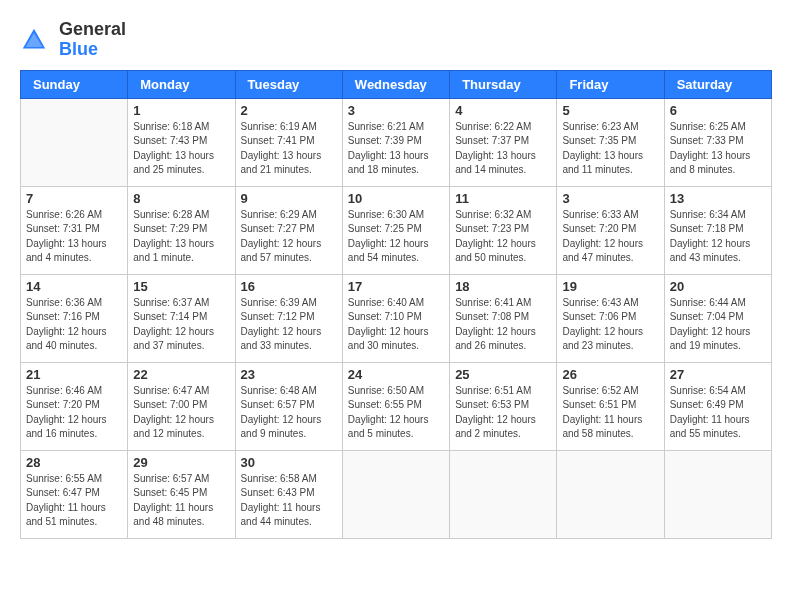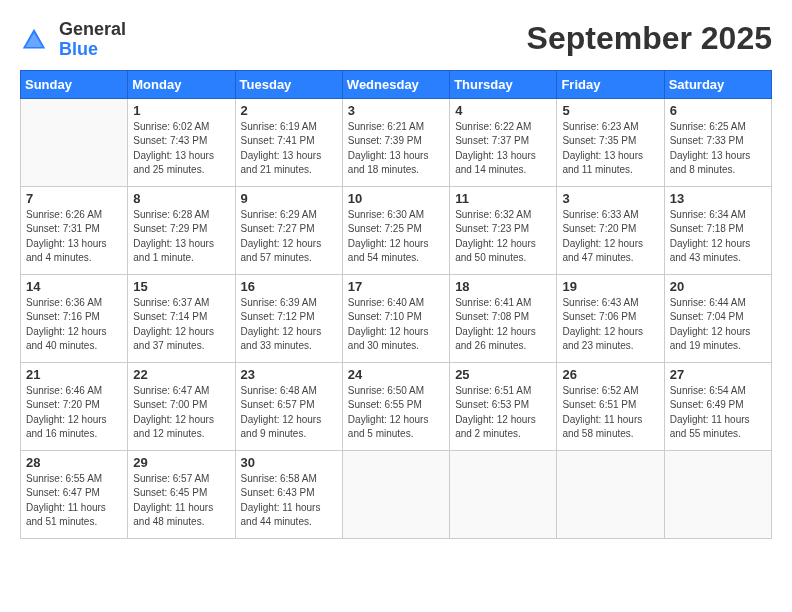--- a/index.html
+++ b/index.html
@@ -47,21 +47,21 @@
     .calendar {
       width: 100%;
       border-collapse: collapse;
       border: 1px solid #ccc;
     }
     .calendar th {
       background: #2a7fff;
       color: #fff;
       font-size: 13px;
       font-weight: bold;
-      padding: 6px 4px;
+      padding: 6px 12px;
       text-align: left;
       border: 1px solid #2060cc;
     }
     .calendar td {
       border: 1px solid #ccc;
       vertical-align: top;
       padding: 4px 5px;
       width: calc(100% / 7);
       min-height: 80px;
       height: 88px;
@@ -93,42 +93,41 @@
     <svg class="logo-icon" viewBox="0 0 40 40">
       <polygon points="20,4 36,32 4,32" fill="#2a7fff"></polygon>
       <polygon points="20,10 32,30 8,30" fill="#fff" opacity="0.3"></polygon>
     </svg>
     <div class="logo-text">
       <span class="general">General</span><br>
       <span class="blue">Blue</span>
     </div>
   </div>
   <div class="title-block">
-    <div class="month-title">September 2025</div>
   </div>
 </div>
 
 <table class="calendar">
   <thead>
     <tr>
     <th>Sunday</th>
         <th>Monday</th>
         <th>Tuesday</th>
         <th>Wednesday</th>
         <th>Thursday</th>
         <th>Friday</th>
         <th>Saturday</th>
       </tr>
   </thead>
   <tbody id="calendar-body">
   <tr>
         <td class="empty"></td>
         <td>
           <span class="day-num">1</span>
-          <div class="day-info" style="white-space: pre-line;">Sunrise: 6:02 AM
+          <div class="day-info" style="white-space: pre-line;">Sunrise: 6:18 AM
 Sunset: 7:43 PM
 Daylight: 13 hours
 and 25 minutes.</div>
         </td>
         <td>
           <span class="day-num">2</span>
           <div class="day-info" style="white-space: pre-line;">Sunrise: 6:19 AM
 Sunset: 7:41 PM
 Daylight: 13 hours
 and 21 minutes.</div>

